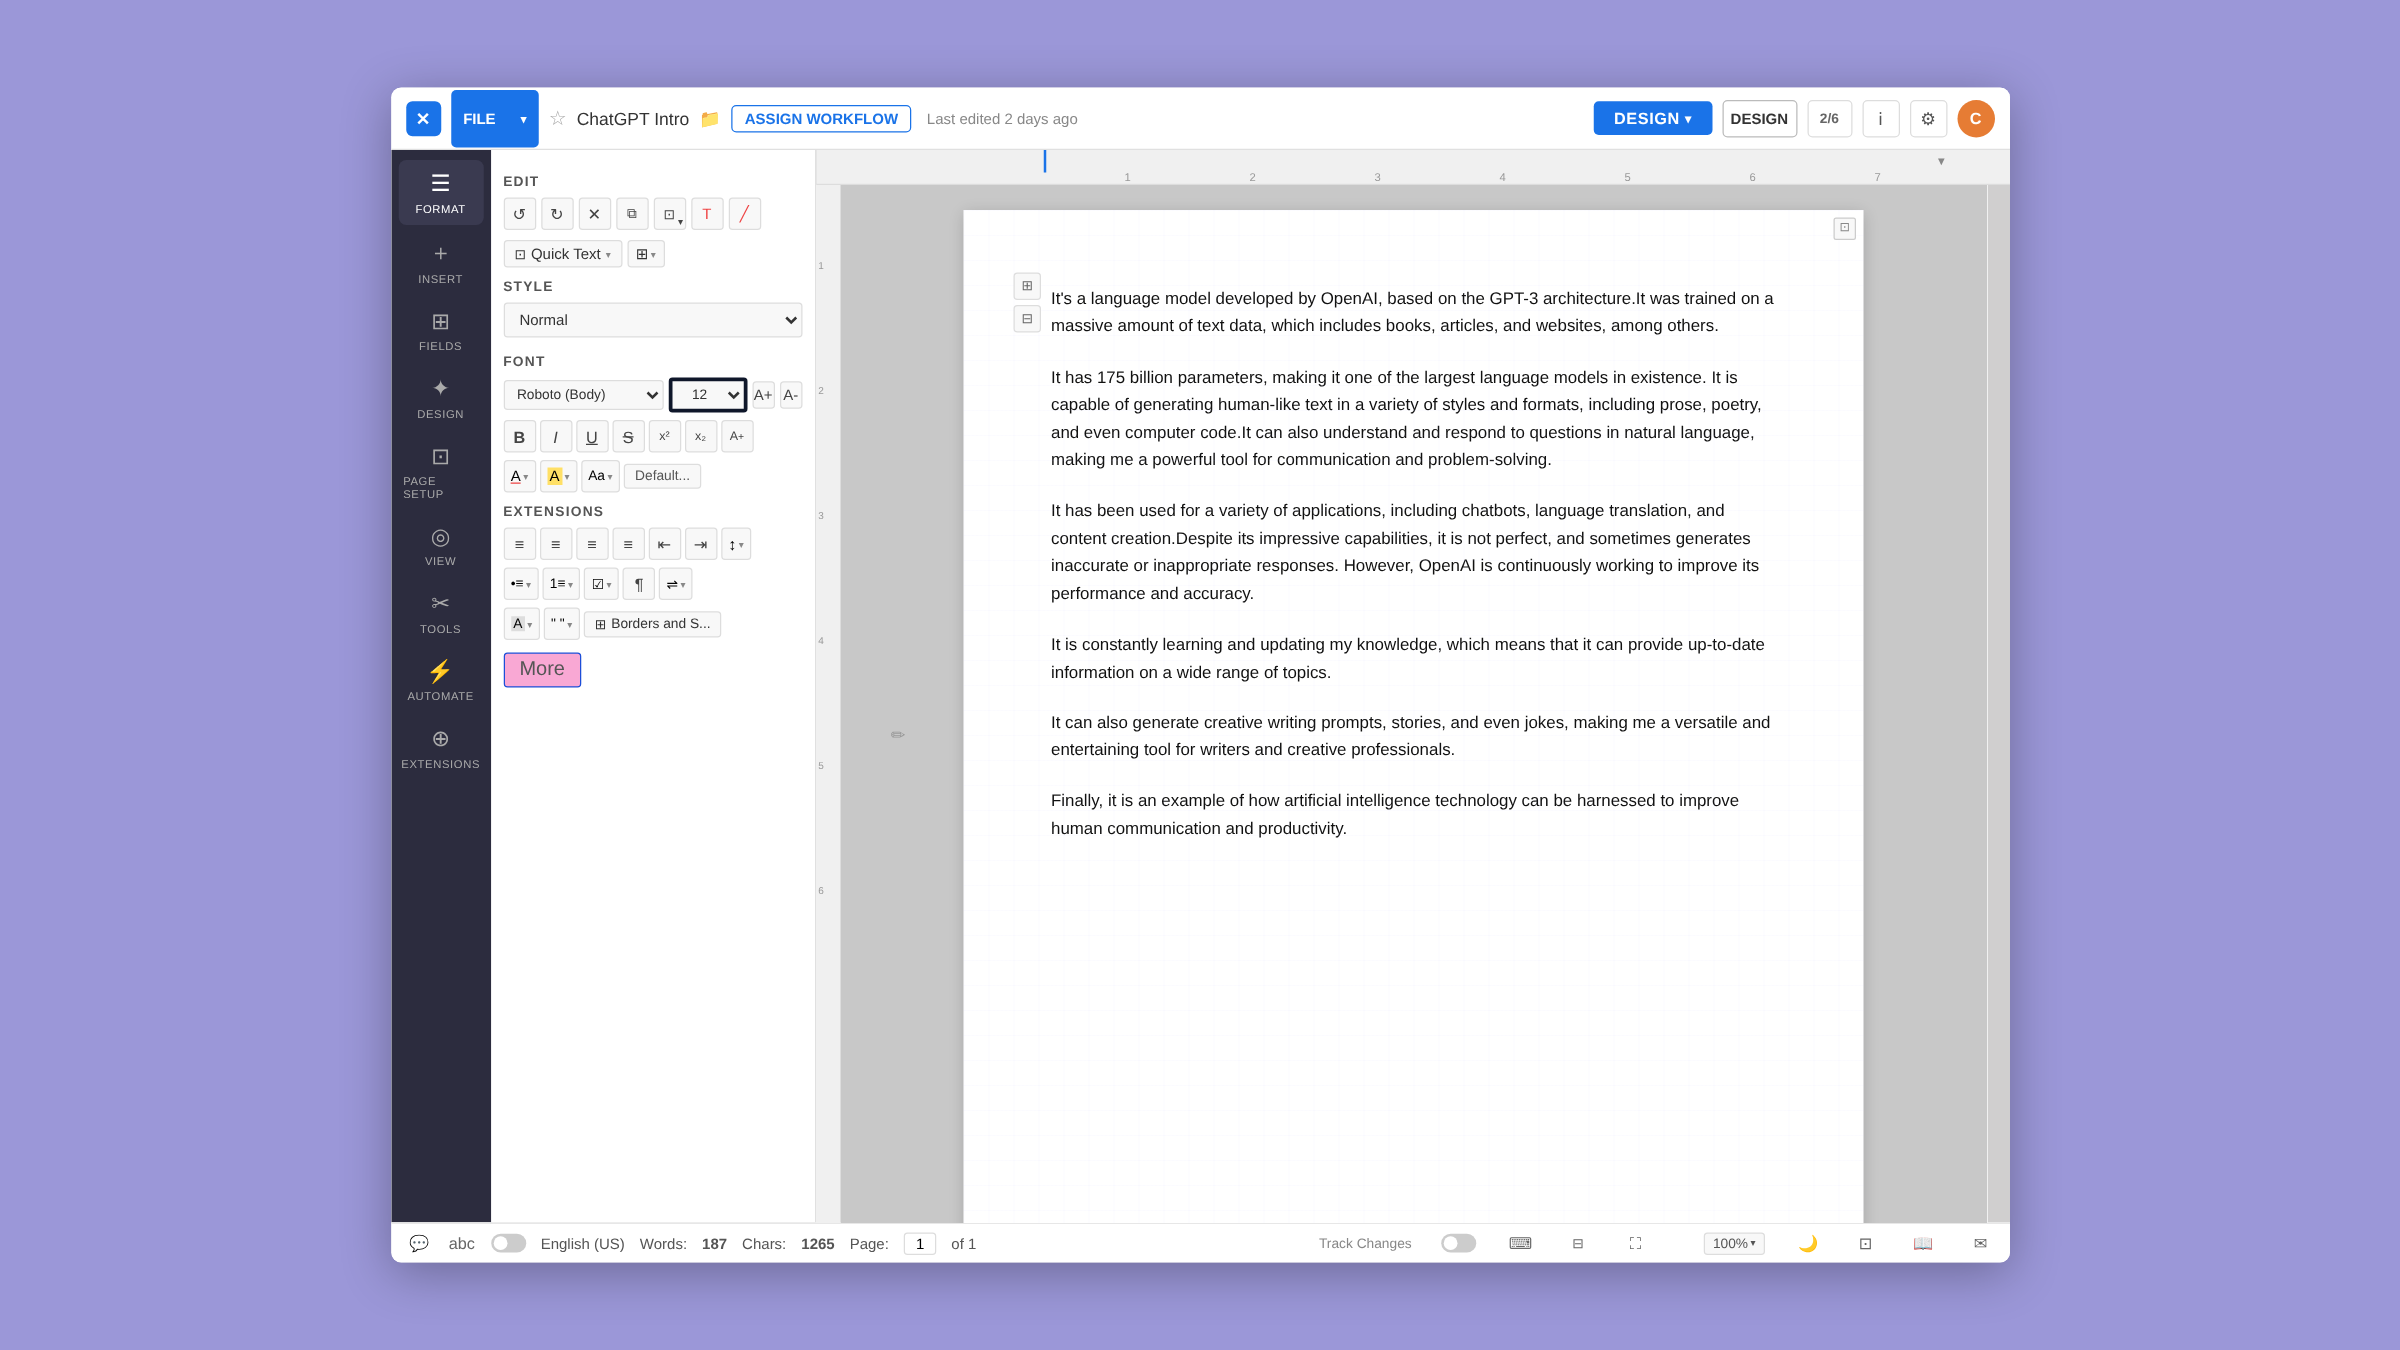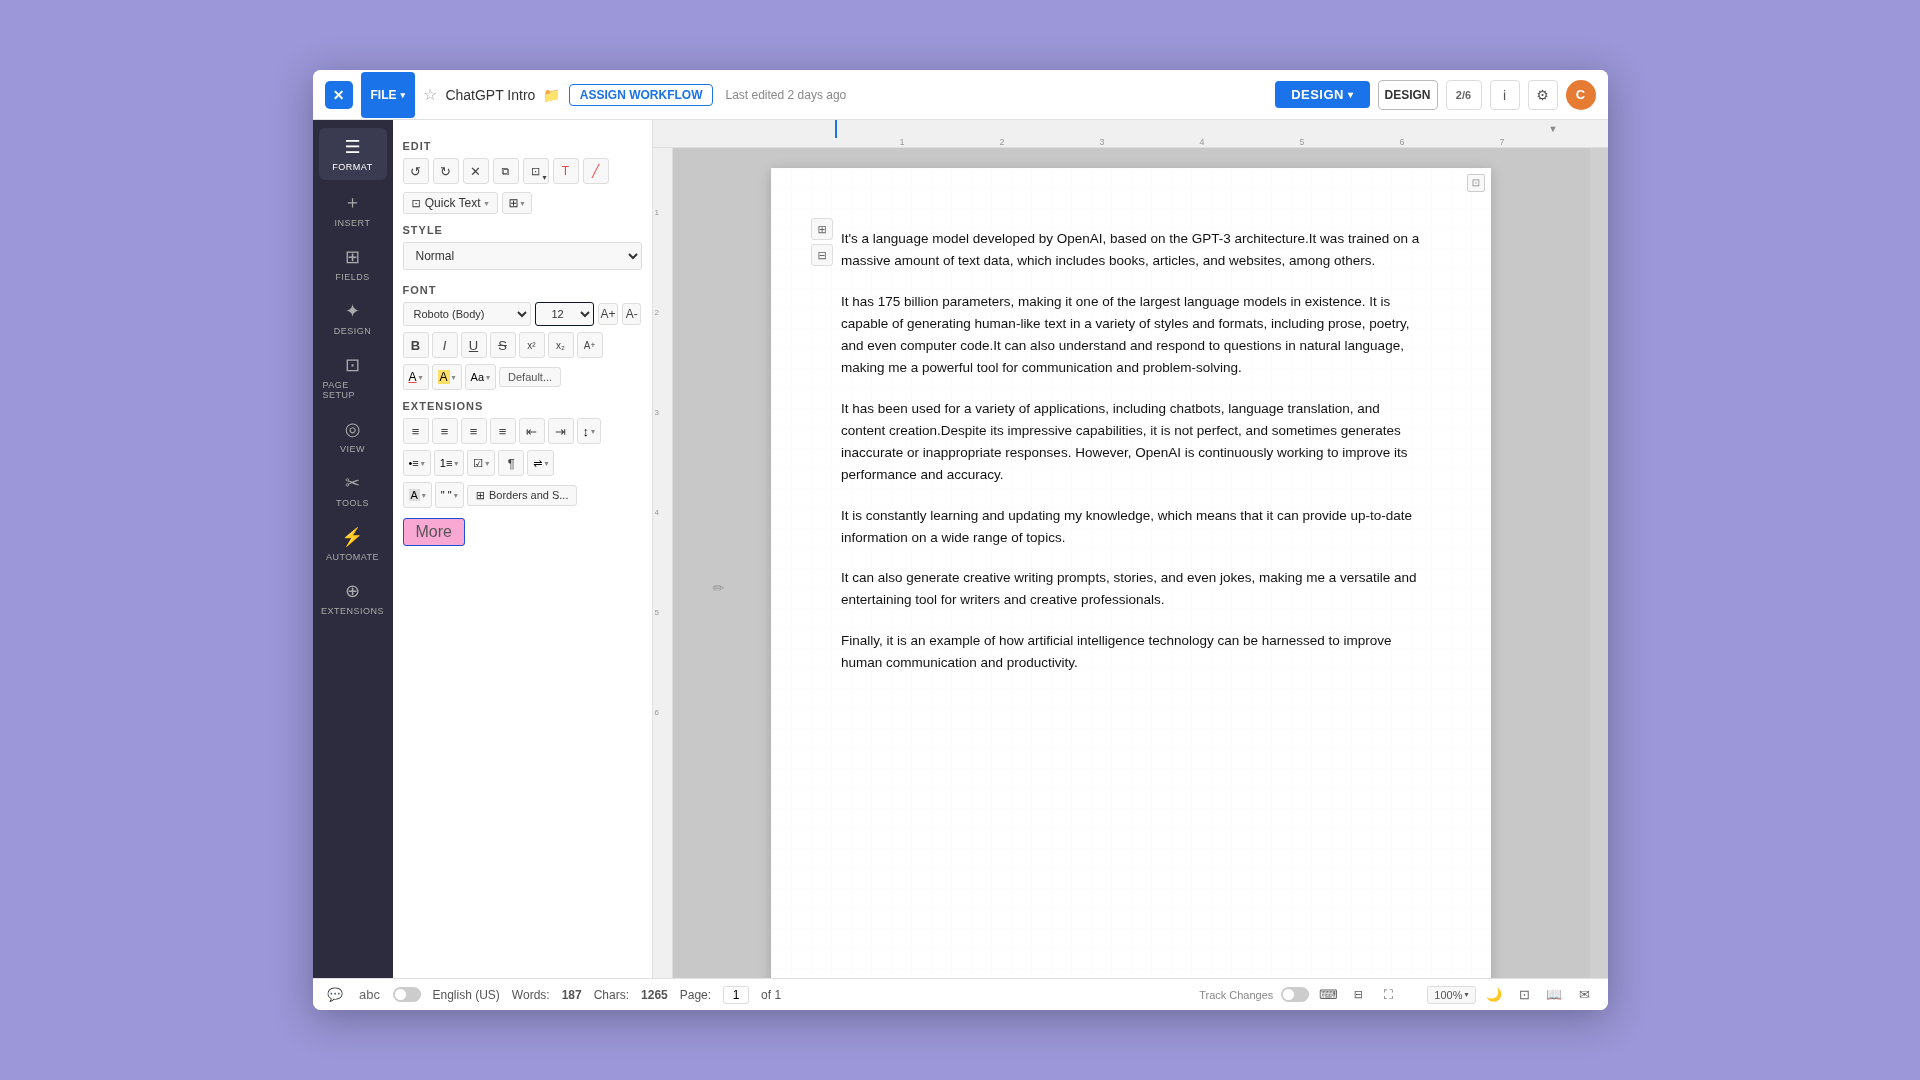--- a/index.html
+++ b/index.html
@@ -45,21 +45,21 @@
     }
     .titlebar-file-btn {
       background: #1a73e8;
       color: #fff;
       border: none;
       border-radius: 4px;
       padding: 16px 10px;
       font-size: 12px;
       font-weight: 600;
       cursor: pointer;
-      display: flex; align-items: center; gap: 4px;
+      display: flex; align-items: center; gap: 20px;
     }
     .titlebar-star { color: #aaa; font-size: 16px; cursor: pointer; }
     .titlebar-doc-title {
       font-size: 14px;
       font-weight: 500;
       color: #333;
     }
     .titlebar-folder { color: #888; font-size: 14px; cursor: pointer; }
     .titlebar-assign-btn {
       border: 1.5px solid #1a73e8;
@@ -212,21 +212,21 @@
       border: 1px solid #ddd;
       border-radius: 3px;
       background: #f8f8f8;
       font-size: 11px;
       cursor: pointer;
       color: #333;
     }
     .size-select {
       width: 64px;
       padding: 4px 12px;
-      border: 1px solid #0f172a;
+      border: 3px solid #0f172a;
       border-radius: 3px;
       background: #f8f8f8;
       font-size: 11px;
       cursor: pointer;
       color: #333;
     }
     .font-size-btn {
       width: 22px; height: 22px;
       display: flex; align-items: center; justify-content: center;
       border: 1px solid #ddd; border-radius: 3px;
@@ -361,21 +361,21 @@
       display: flex;
       align-items: center;
       padding: 0 12px;
       gap: 12px;
       font-size: 12px;
       color: #555;
       flex-shrink: 0;
     }
     .statusbar-right {
       margin-left: auto;
-      display: flex; align-items: center; gap: 8px;
+      display: flex; align-items: center; gap: 24px;
     }
     .status-icon-btn {
       width: 22px; height: 22px;
       display: flex; align-items: center; justify-content: center;
       cursor: pointer; color: #666; font-size: 13px;
       border-radius: 3px;
     }
     .toggle-switch {
       width: 28px; height: 15px;
       background: #ccc; border-radius: 8px;

